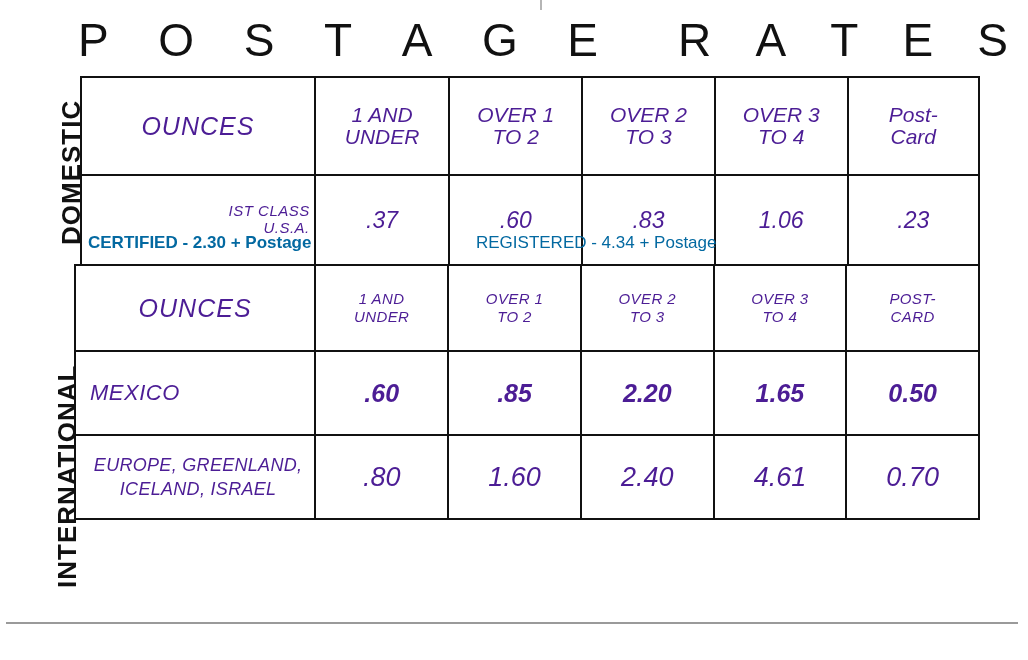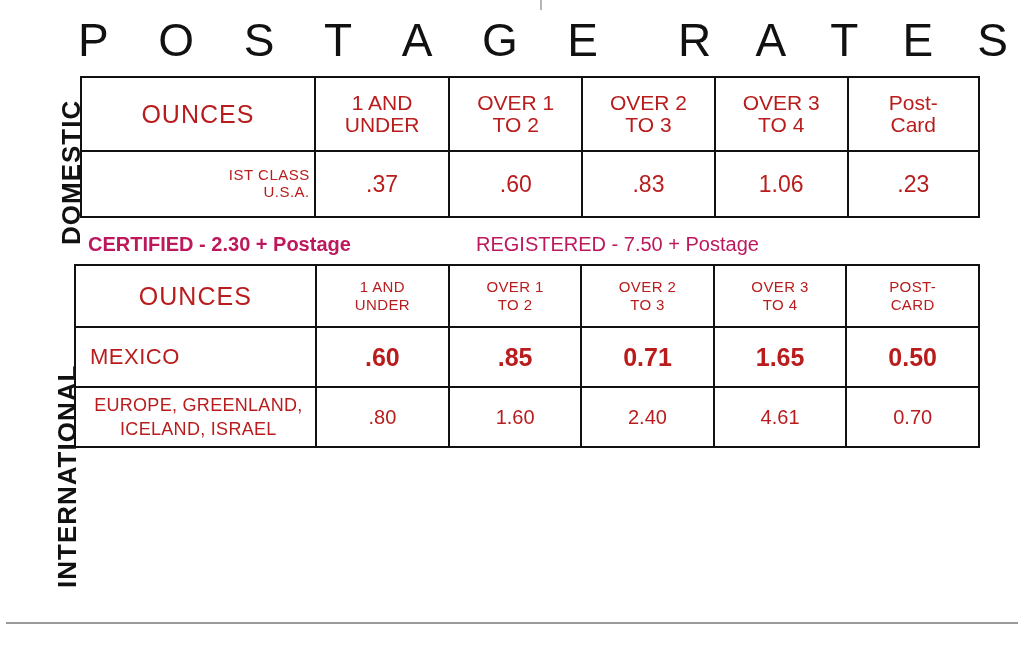--- a/index.html
+++ b/index.html
@@ -70,22 +70,23 @@
   
   table {
     border-collapse: collapse;
     position: absolute;
     background: #fff;
   }
   table td {
     border: 2px solid #111;
     text-align: center;
     vertical-align: middle;
-    padding: 2px 4px;
-    color: #b91c1c;
+    padding: 14px 4px;
+    color: #4c1d95;
+    font-style: italic;
   }
 
   
   #domestic-table {
     left: 80px;
     top: 76px;
     width: 900px;
   }
   #domestic-table td { height: 36px; }
   #domestic-table .hdr-ounces {
@@ -111,23 +112,23 @@
   #domestic-table tr.hdr-row td { height: 68px; }
   #domestic-table tr.data-row td { height: 60px; }
 
   
   .note-line {
     position: absolute;
     left: 88px;
     top: 233px;
     width: 890px;
     height: 26px;
-    font-size: 20px;
+    font-size: 17px;
     font-weight: 700;
-    color: #be185d;
+    color: #0369a1;
   }
   .note-certified { position: absolute; left: 0; top: 0; }
   .note-registered {
     position: absolute;
     left: 388px;
     top: 0;
     font-weight: 400;
   }
 
   
@@ -161,21 +162,21 @@
     padding-left: 10px;
     font-size: 18px;
     line-height: 1.35;
     letter-spacing: 0.3px;
   }
   #intl-table .val-bold {
     font-size: 25px;
     font-weight: 700;
   }
   #intl-table .val {
-    font-size: 20px;
+    font-size: 27px;
     font-weight: 400;
   }
 
   
   .bottom-rule {
     position: absolute;
     left: 6px;
     top: 622px;
     width: 1012px;
     height: 2px;
@@ -247,21 +248,21 @@
         <td class="val">.60</td>
         <td class="val">.83</td>
         <td class="val">1.06</td>
         <td class="val">.23</td>
       </tr>
     </tbody>
   </table>
 
   <div class="note-line">
     <span class="note-certified">CERTIFIED - 2.30 + Postage</span>
-    <span class="note-registered">REGISTERED - 7.50 + Postage</span>
+    <span class="note-registered">REGISTERED - 4.34 + Postage</span>
   </div>
 
   <table id="intl-table">
     <tbody>
       <tr class="hdr-row">
         <td class="hdr-ounces">OUNCES</td>
         <td class="hdr">
           <div>1 AND</div>
           <div>UNDER</div>
         </td>
@@ -280,21 +281,21 @@
         <td class="hdr">
           <div>POST-</div>
           <div>CARD</div>
         </td>
       </tr>
 
       <tr class="data-row">
         <td class="country-big">MEXICO</td>
         <td class="val-bold">.60</td>
         <td class="val-bold">.85</td>
-        <td class="val-bold">0.71</td>
+        <td class="val-bold">2.20</td>
         <td class="val-bold">1.65</td>
         <td class="val-bold">0.50</td>
       </tr>
 
 
       <tr class="data-row">
         <td class="country-small">
           <div>EUROPE, GREENLAND,</div>
           <div>ICELAND, ISRAEL</div>
         </td>

